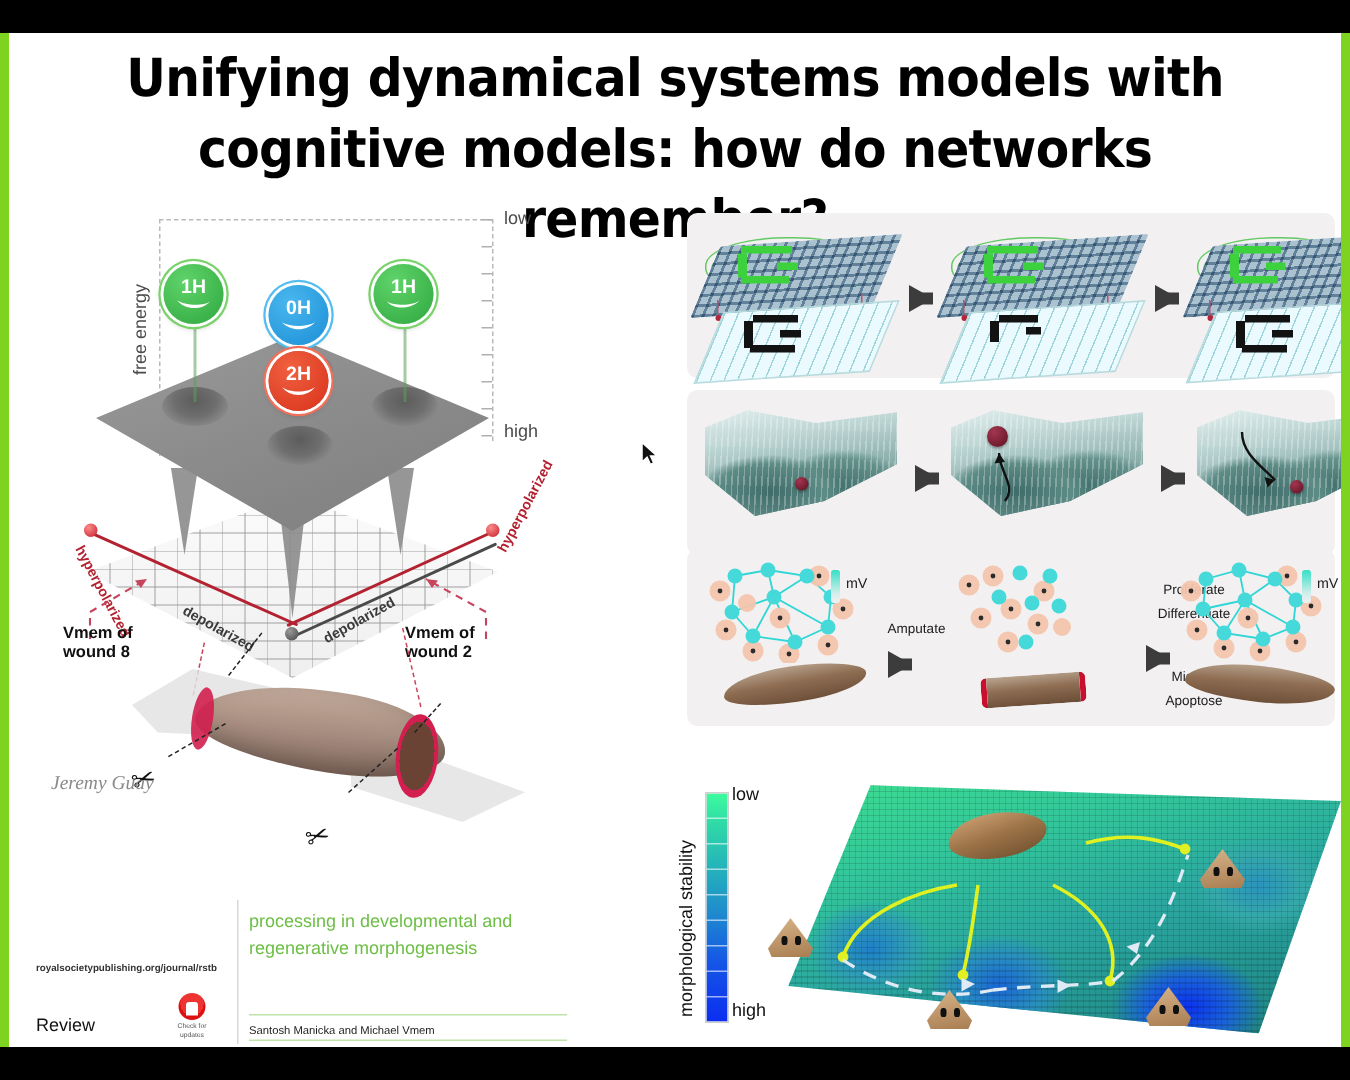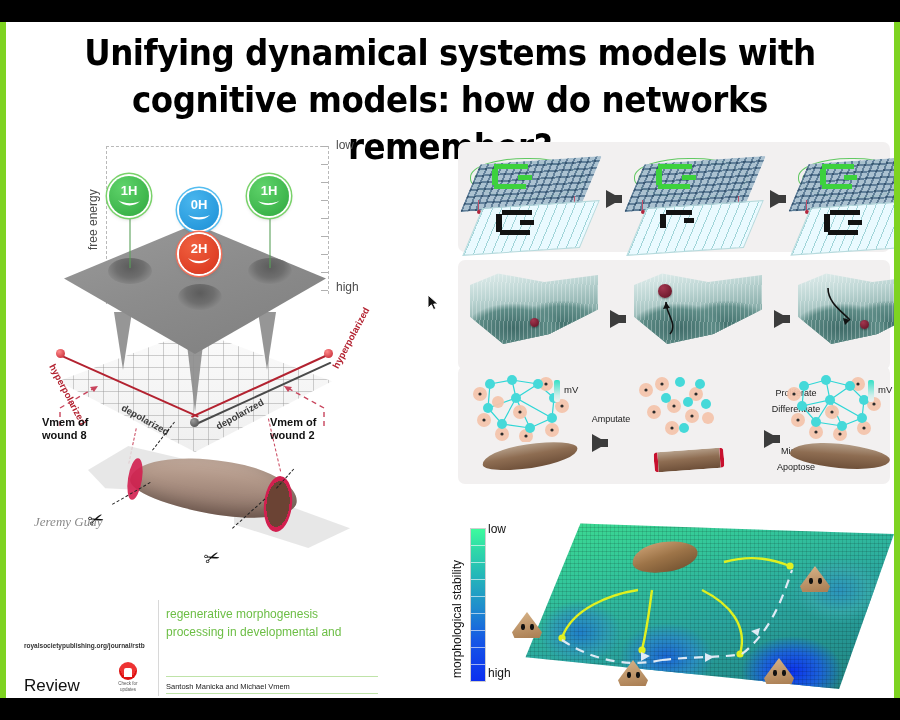--- a/index.html
+++ b/index.html
@@ -75,21 +75,21 @@
   .leader{position:absolute;border-top:1.5px dashed #222;}
   .credit{position:absolute;left:8px;top:82px;font-family:"Liberation Serif",serif;
     font-style:italic;font-size:13px;color:#8a8a8a;}
   .redDash{position:absolute;border-left:1.5px dashed #c8445c;}
 
   
   #journal{position:absolute;left:12px;top:578px;width:362px;height:96px;background:#fff;}
   #journal .jTitle{position:absolute;left:6px;top:6px;font-size:11.5px;font-weight:bold;
     color:#6cbe45;line-height:13px;letter-spacing:.3px;}
   #journal .jUrl{position:absolute;left:6px;top:42px;font-size:6.5px;font-weight:bold;color:#333;}
-  #journal .jReview{position:absolute;left:6px;top:76px;font-size:17px;color:#111;}
+  #journal .jReview{position:absolute;left:6px;top:76px;font-size:12px;color:#111;}
   #journal .jCheck{position:absolute;left:96px;top:62px;width:28px;text-align:center;}
   #journal .jCheck .dot{width:18px;height:18px;border-radius:50%;margin:0 auto;
     background:radial-gradient(circle at 50% 40%,#e33 0 55%,#d11 55% 100%);position:relative;}
   #journal .jCheck .dot:after{content:"";position:absolute;left:5px;top:6px;width:8px;height:9px;
     background:#fff;border-radius:2px 2px 0 0;}
   #journal .jCheck .ct{font-size:4.5px;color:#555;line-height:5px;margin-top:1px;}
   #journal .jSep{position:absolute;left:140px;top:0;width:1px;height:96px;background:#d8d8d8;}
   #journal .aTitle{position:absolute;left:148px;top:6px;width:212px;font-size:12px;
     color:#6cbe45;line-height:17.5px;}
   #journal .aAuth{position:absolute;left:148px;top:82px;font-size:7.5px;color:#222;}
@@ -301,22 +301,22 @@
     <div id="journal">
       <div class="jUrl">royalsocietypublishing.org/journal/rstb</div>
       <div class="jReview">Review</div>
       <div class="jCheck">
         <div class="dot"></div>
         <div class="ct">Check for</div>
         <div class="ct">updates</div>
       </div>
       <div class="jSep"></div>
       <div class="aTitle">
+        <div>processing in developmental and</div>
         <div>regenerative morphogenesis</div>
-        <div>processing in developmental and</div>
       </div>
       <div class="aRule"></div>
       <div class="aAuth">Santosh Manicka and Michael Vmem</div>
       <div class="aRule2"></div>
     </div>
 
     <div class="panel" style="left:452px;top:120px;width:432px;height:110px;">
 
       <div style="position:absolute;left:8px;top:6px;width:126px;height:98px;">
         <div class="netRing" style="left:4px;top:10px;width:112px;height:38px;"></div>

